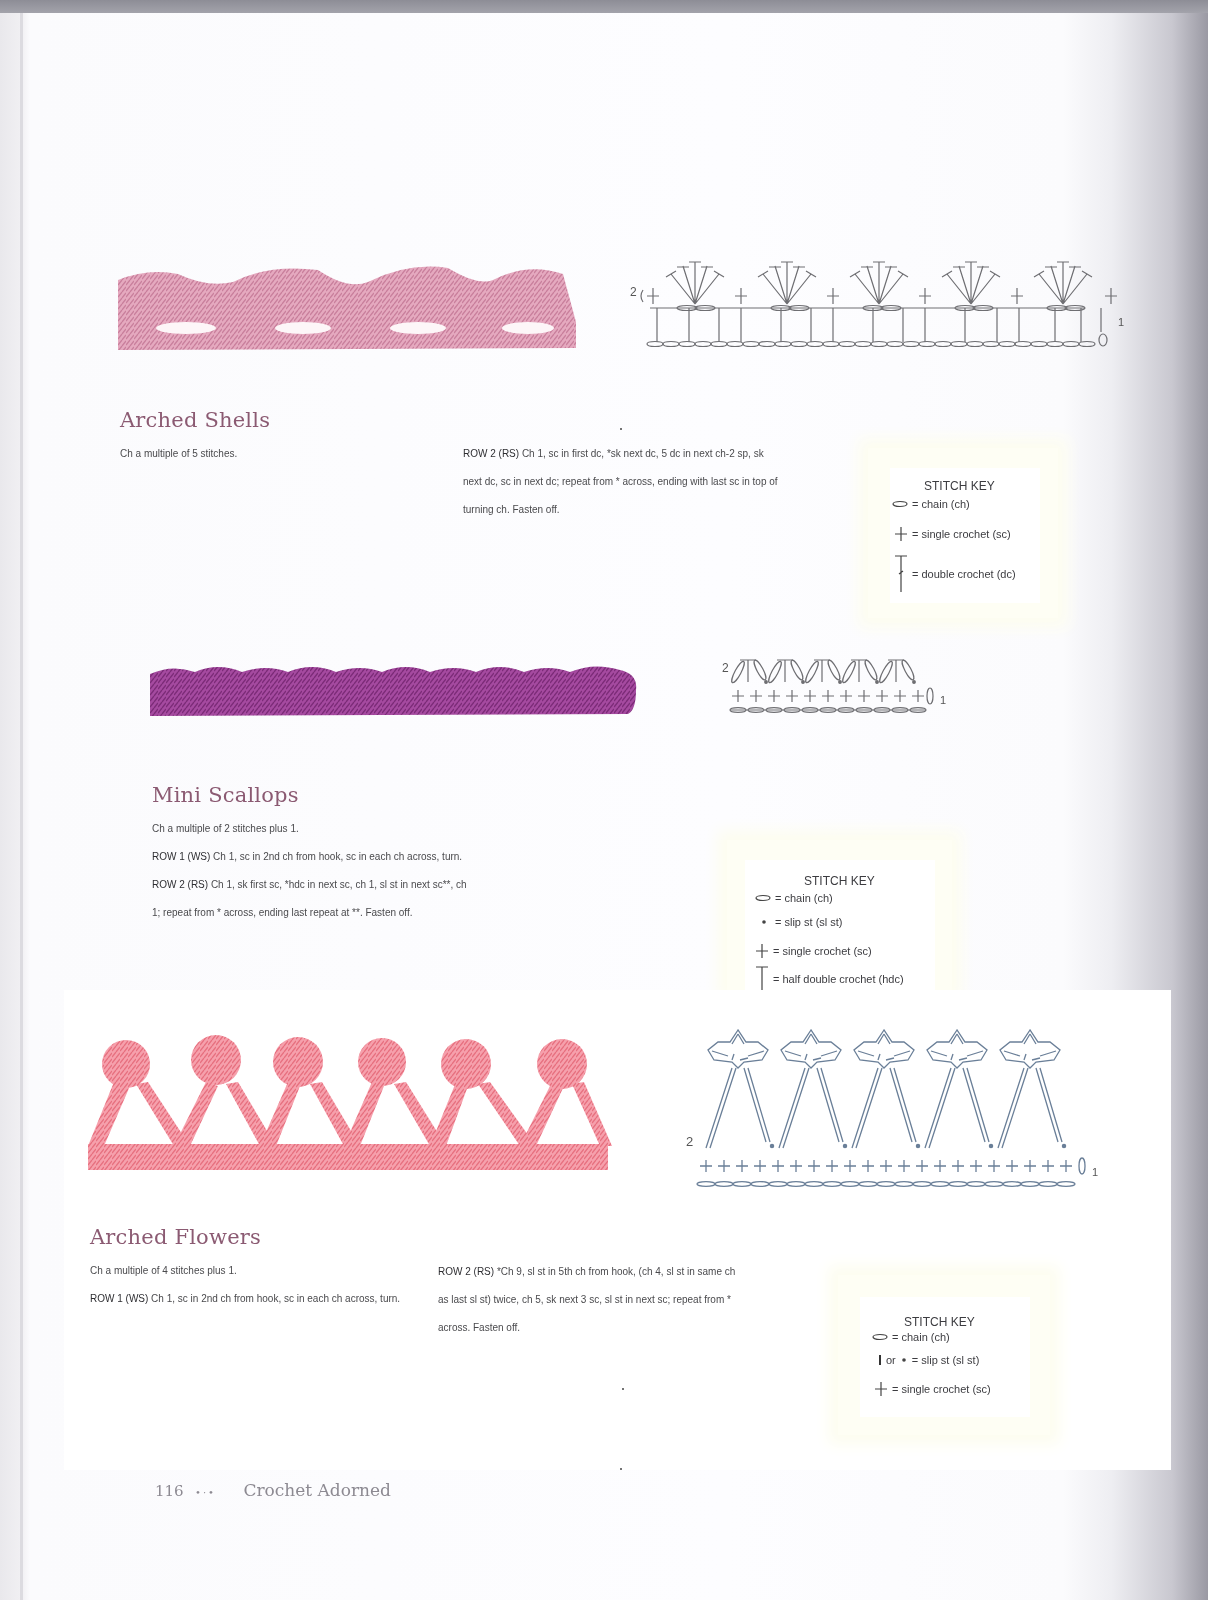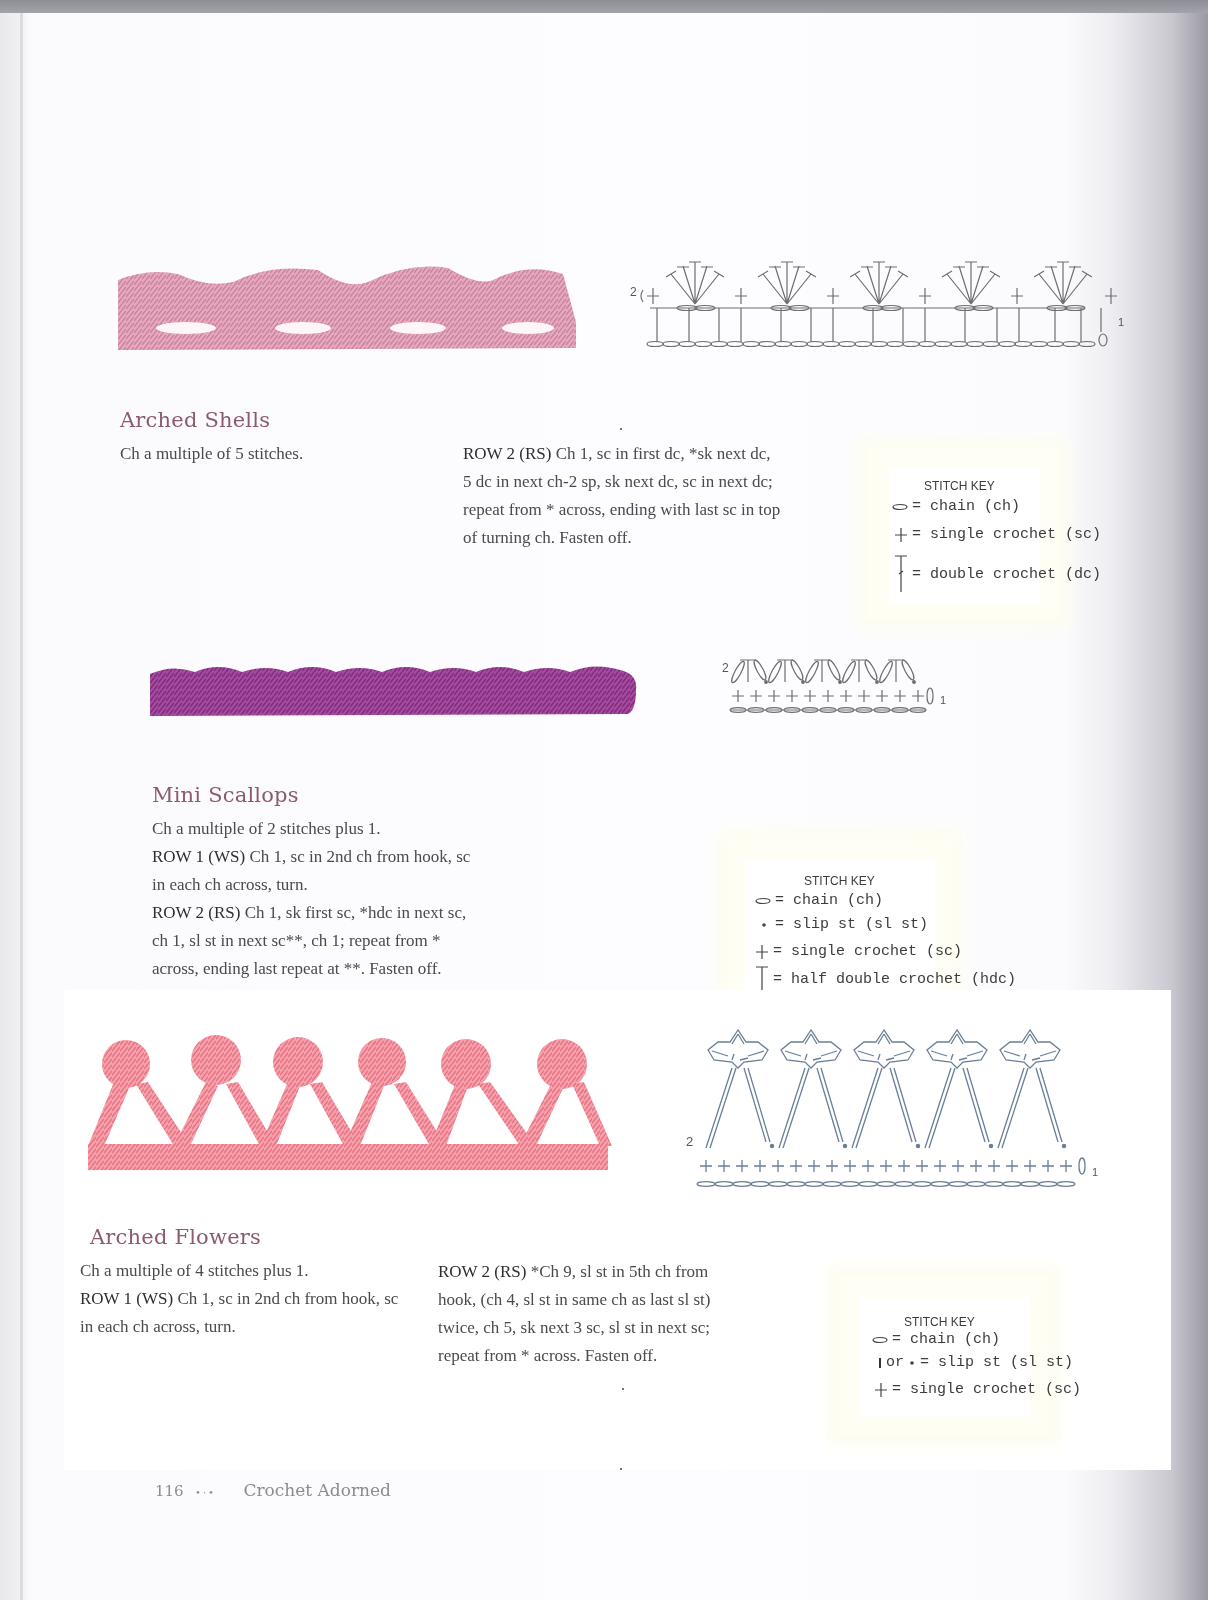--- a/index.html
+++ b/index.html
@@ -7,28 +7,28 @@
       background:#f7f6f9; font-family:"DejaVu Sans", sans-serif; }
     .topbar { position:absolute; left:0; top:0; width:1208px; height:13px;
       background:linear-gradient(#8d8d96,#a3a3ab); }
     .page { position:absolute; left:0; top:13px; width:1208px; height:1587px;
       background:linear-gradient(90deg,#e9e8ec 0px,#f1f0f3 22px,#fbfbfd 30px,#fdfdff 60%,#fbfbfd 88%,#eeeef2 92%,#c9c8d0 97%,#9a99a3 100%); }
     .leftedge { position:absolute; left:20px; top:13px; width:3px; height:1587px; background:#dcdbe0; }
     .insert { position:absolute; left:64px; top:990px; width:1107px; height:480px; background:#ffffff; }
 
     .swatch { position:absolute; }
     .title { position:absolute; font-family:"DejaVu Serif", serif; color:#8b5a72; font-size:21px; letter-spacing:0.2px; }
-    .para { position:absolute; font-family:Liberation Serif, serif; font-size:17px; color:#4a4a4d; line-height:28px; }
+    .para { position:absolute; font-family:Liberation Sans, sans-serif; font-size:10px; color:#4a4a4d; line-height:28px; }
     .para .rl { color:#2e2e32; }
     .para p { margin:0; }
 
     .key { position:absolute; background:#fefef4; box-shadow:0 0 14px 10px #fdfdf0; }
     .key .inner { position:absolute; background:#ffffff; }
     .key .kt { position:absolute; font-family:"Liberation Sans", sans-serif; font-size:12px; color:#3c3c40; white-space:nowrap; }
-    .key .kr { position:absolute; font-family:Liberation Mono, monospace; font-size:15px; color:#3c3c40; white-space:nowrap; display:flex; align-items:center; gap:4px; }
+    .key .kr { position:absolute; font-family:Liberation Sans, sans-serif; font-size:11px; color:#3c3c40; white-space:nowrap; display:flex; align-items:center; gap:4px; }
     .key svg { display:block; }
 
     .diagram { position:absolute; }
     .footer { position:absolute; left:155px; top:1480px; font-family:"DejaVu Serif", serif; color:#8d8a92; font-size:17px; }
     .footer .pg { font-size:15px; margin-right:6px; }
     .footer .dots { font-size:10px; margin-right:22px; letter-spacing:2px; }
     .speck { position:absolute; width:2px; height:2px; background:#444; border-radius:1px; }
   </style>
 </head>
 <body>
@@ -296,21 +296,21 @@
         <ellipse cx="312" cy="164" rx="9" ry="2.4"></ellipse>
         <ellipse cx="330" cy="164" rx="9" ry="2.4"></ellipse>
         <ellipse cx="348" cy="164" rx="9" ry="2.4"></ellipse>
         <ellipse cx="366" cy="164" rx="9" ry="2.4"></ellipse>
         <ellipse cx="384" cy="164" rx="9" ry="2.4"></ellipse>
       </g>
   </svg>
 </div>
 
 <div class="title" style="left:90px;top:1225px;">Arched Flowers</div>
-<div class="para" style="left:80px;top:1257px;width:320px;">
+<div class="para" style="left:90px;top:1257px;width:320px;">
   <p>Ch a multiple of 4 stitches plus 1.</p>
   <p><span class="rl">ROW 1 (WS)</span><span> Ch 1, sc in 2nd ch from hook, sc in each ch across, turn.</span></p>
 </div>
 <div class="para" style="left:438px;top:1258px;width:305px;">
   <p><span class="rl">ROW 2 (RS)</span><span> *Ch 9, sl st in 5th ch from hook, (ch 4, sl st in same ch as last sl st) twice, ch 5, sk next 3 sc, sl st in next sc; repeat from * across. Fasten off.</span></p>
 </div>
 
 <div class="key" style="left:838px;top:1275px;width:212px;height:160px;">
   <div class="inner" style="left:22px;top:22px;width:170px;height:120px;"></div>
   <div class="kt" style="left:66px;top:40px;">STITCH KEY</div>

